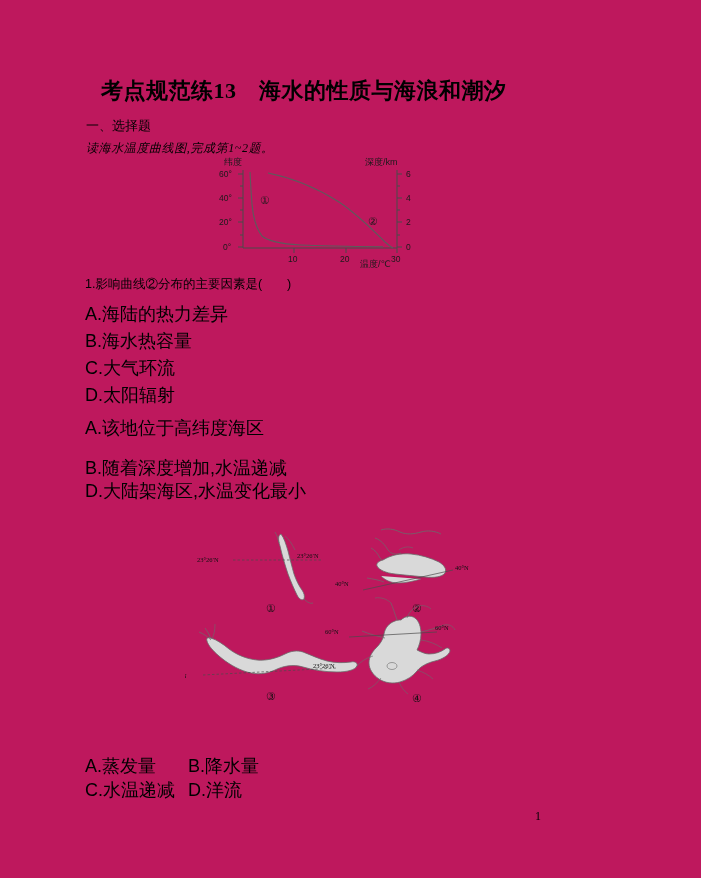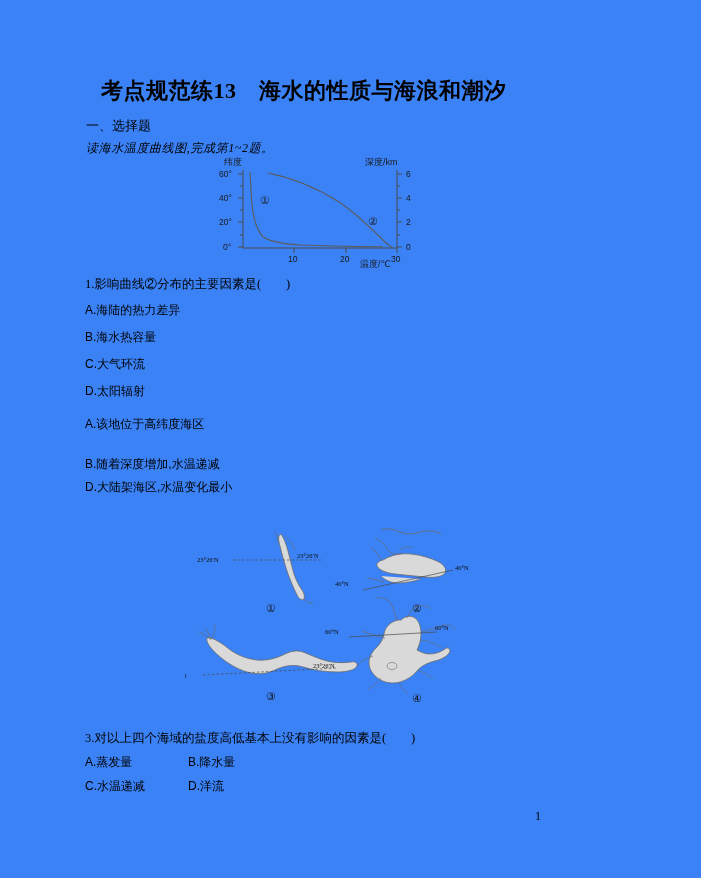--- a/index.html
+++ b/index.html
@@ -13,21 +13,21 @@
     position: relative;
     font-family: "Liberation Serif", "DejaVu Serif", serif;
     color: #000000;
     overflow: hidden;
   }
   .page {
     position: absolute;
     left: 0; top: 0;
     width: 701px;
     height: 878px;
-    background: #3b82f6;
+    background: #be185d;
   }
 
   
   .doc-title {
     position: absolute;
     left: 101px;
     top: 76px;
     font-size: 22px;
     font-weight: bold;
     letter-spacing: 0.5px;
@@ -56,28 +56,28 @@
     white-space: pre;
   }
   #lead-in-1 { top: 140px; }
   #lead-in-2 { top: 503px; }
 
   
   .qline {
     position: absolute;
     left: 85px;
     font-size: 12.5px;
-    font-family: Liberation Serif, serif;
+    font-family: Liberation Sans, sans-serif;
     white-space: pre;
     text-align: right;
   }
   .optline {
     position: absolute;
     left: 85px;
-    font-size: 12px;
+    font-size: 18px;
     font-family: "Liberation Sans", "DejaVu Sans", sans-serif;
     white-space: pre;
   }
   .opt-col2 { left: 188px; }
 
   
   #figure-temperature {
     position: absolute;
     left: 205px;
     top: 152px;
@@ -276,21 +276,20 @@
         <ellipse cx="207" cy="146" rx="5" ry="3.5" fill="#d9d9d9" stroke="#6b6b6b" stroke-width="0.6"></ellipse>
 
         <line x1="164" y1="117" x2="252" y2="112" stroke="#4a4a4a" stroke-width="0.7"></line>
         <text x="140" y="114" font-family="'Liberation Serif','DejaVu Serif',serif" font-size="6.5" fill="#111">60°N</text>
         <text x="250" y="110" font-family="'Liberation Serif','DejaVu Serif',serif" font-size="6.5" fill="#111">60°N</text>
         <text x="232" y="182" font-family="'Liberation Serif','DejaVu Serif',serif" font-size="11" fill="#111" class="fig-label" text-anchor="middle">④</text>
       </g>
     </svg>
   </div>
 
-  <div class="qline" style="top:730px">3.对以上四个海域的盐度高低基本上没有影响的因素是(　　)</div>
   <div class="optline" style="top:754px">A.蒸发量</div>
   <div class="optline opt-col2" style="top:754px">B.降水量</div>
   <div class="optline" style="top:778px">C.水温递减</div>
   <div class="optline opt-col2" style="top:778px">D.洋流</div>
 
   <div class="page-number">1</div>
 
 </div>
 
 </body></html>

